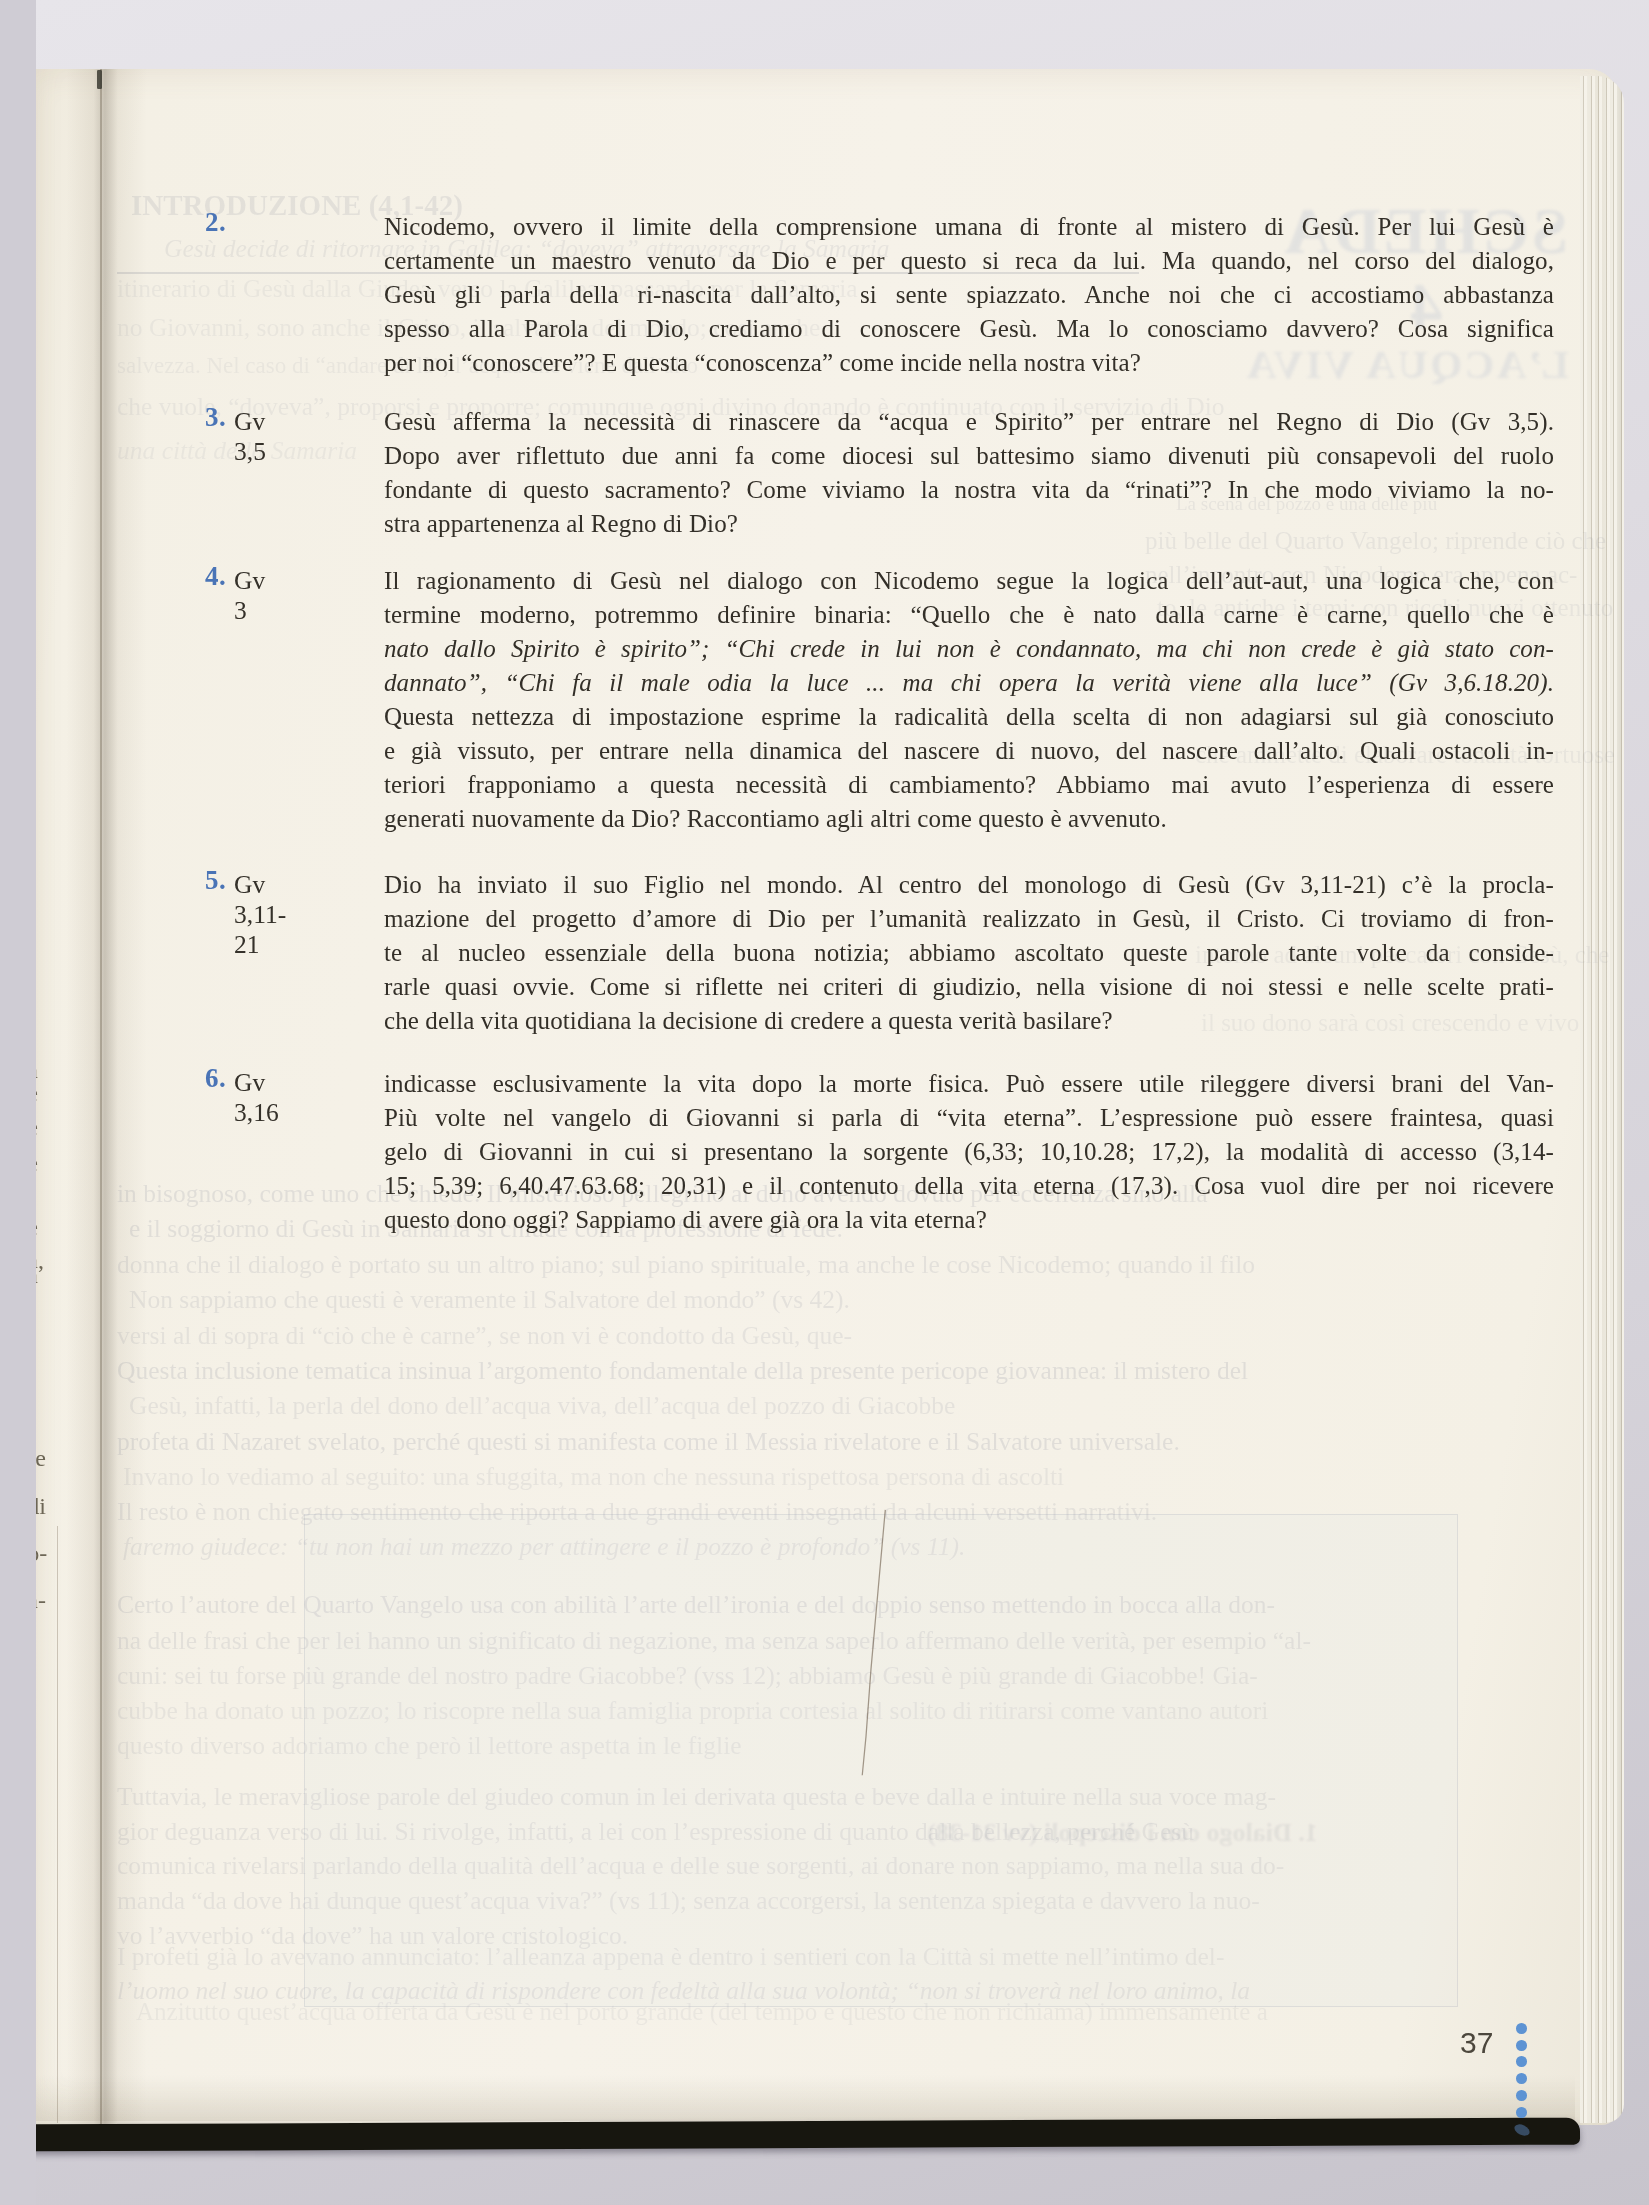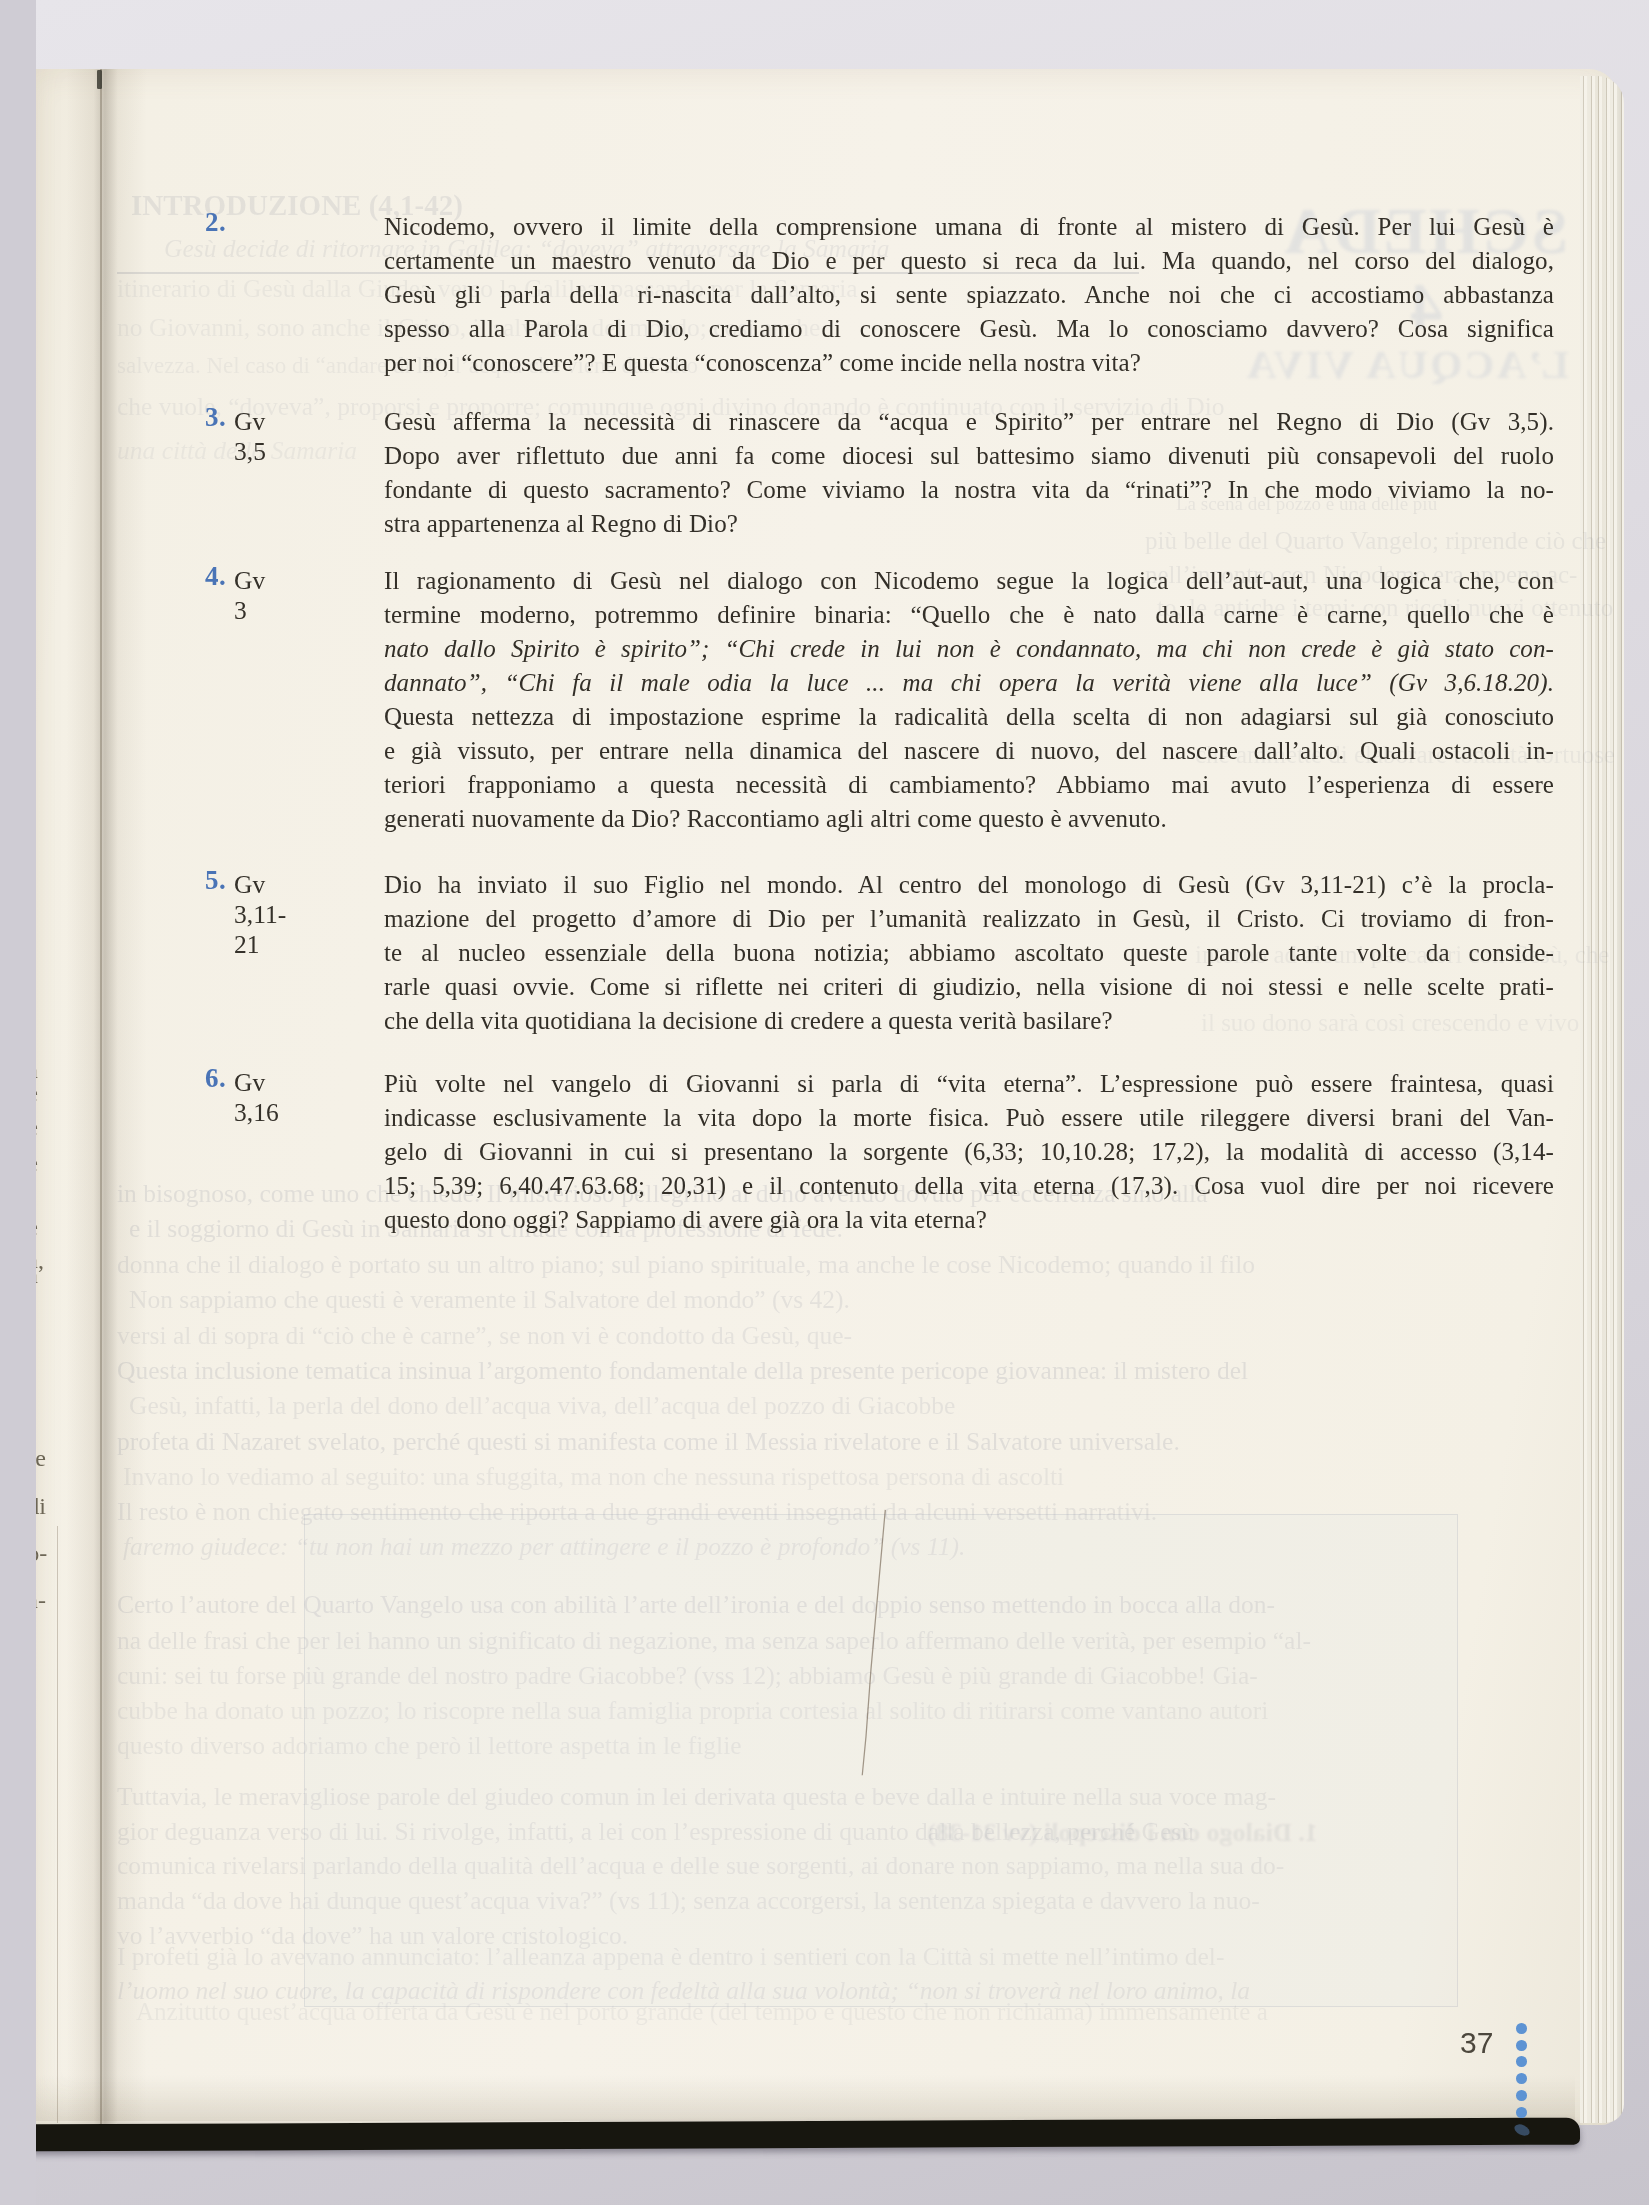--- a/index.html
+++ b/index.html
@@ -151,22 +151,22 @@
       <div class="item-body" style="left: 348px; top: 868px;">
         <div class="line">Dio ha inviato il suo Figlio nel mondo. Al centro del monologo di Gesù (Gv 3,11-21) c’è la procla-</div>
         <div class="line">mazione del progetto d’amore di Dio per l’umanità realizzato in Gesù, il Cristo. Ci troviamo di fron-</div>
         <div class="line">te al nucleo essenziale della buona notizia; abbiamo ascoltato queste parole tante volte da conside-</div>
         <div class="line">rarle quasi ovvie. Come si riflette nei criteri di giudizio, nella visione di noi stessi e nelle scelte prati-</div>
         <div class="line last">che della vita quotidiana la decisione di credere a questa verità basilare?</div>
       </div>
       <div class="item-num" style="left: 169px; top: 1063px;">6.</div>
       <div class="item-label" style="left: 198px; top: 1068px;">Gv 3,16</div>
       <div class="item-body" style="left: 348px; top: 1067px;">
+        <div class="line">indicasse esclusivamente la vita dopo la morte fisica. Può essere utile rileggere diversi brani del Van-</div>
         <div class="line">Più volte nel vangelo di Giovanni si parla di “vita eterna”. L’espressione può essere fraintesa, quasi</div>
-        <div class="line">indicasse esclusivamente la vita dopo la morte fisica. Può essere utile rileggere diversi brani del Van-</div>
         <div class="line">gelo di Giovanni in cui si presentano la sorgente (6,33; 10,10.28; 17,2), la modalità di accesso (3,14-</div>
         <div class="line">15; 5,39; 6,40.47.63.68; 20,31) e il contenuto della vita eterna (17,3). Cosa vuol dire per noi ricevere</div>
         <div class="line last">questo dono oggi? Sappiamo di avere già ora la vita eterna?</div>
       </div>
     </div>
 
   <svg class="scratch" width="1650" height="2205" viewBox="0 0 2648 3540">
     <path d="M1363,2424 L1340,2680 L1332,2788 L1326,2850" stroke="rgba(80,60,40,0.5)" stroke-width="2" fill="none"></path>
   </svg>
 

